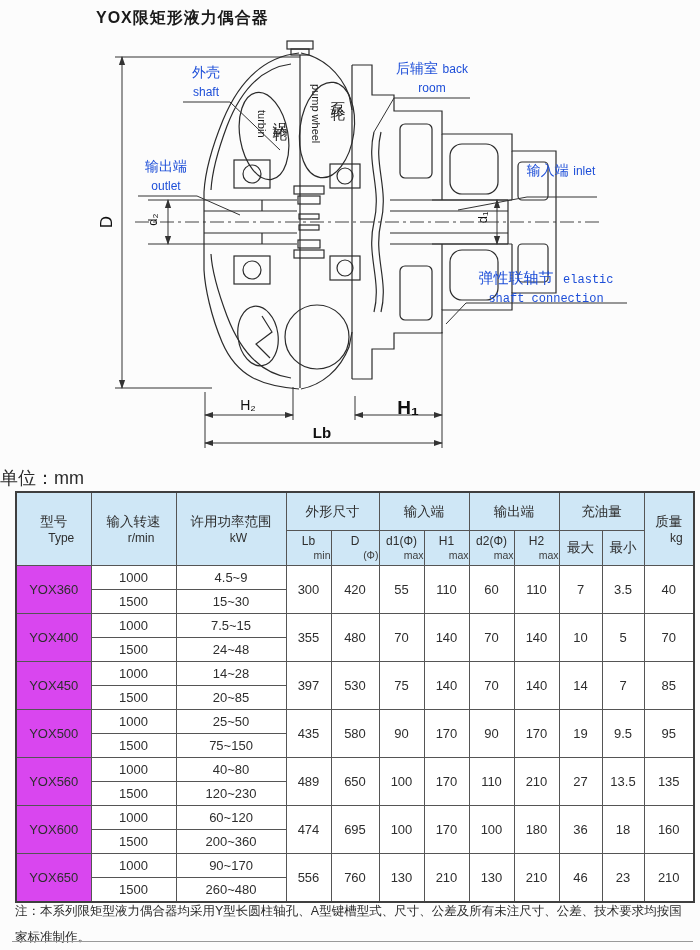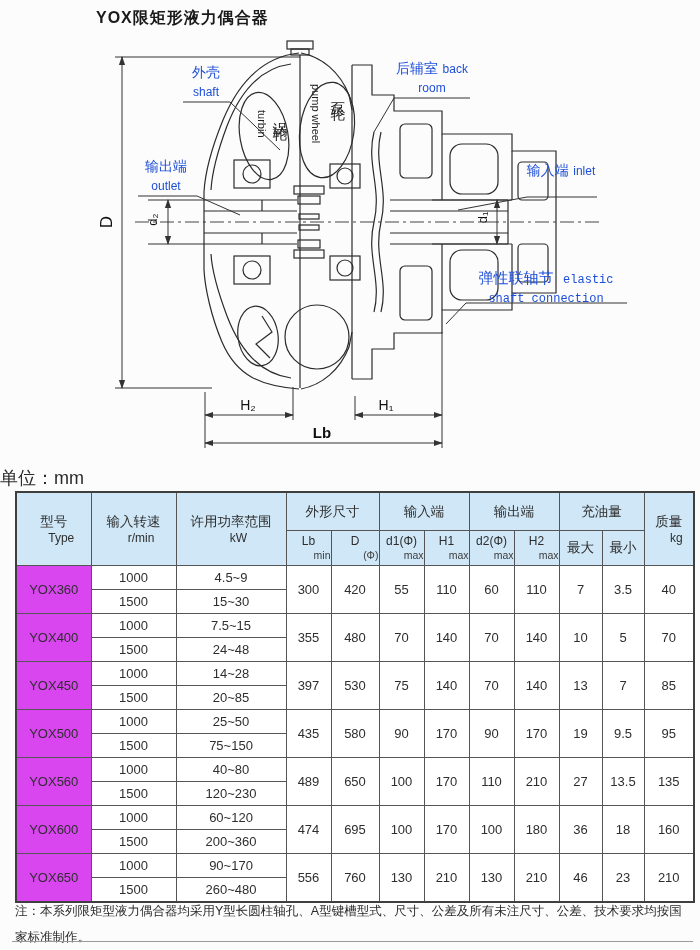--- a/index.html
+++ b/index.html
@@ -16,21 +16,21 @@
   .callout .en{font-size:12px;}
   .callout.big .zh{font-size:15px;}
   .v-zh{position:absolute;writing-mode:vertical-rl;text-orientation:upright;font-size:15px;letter-spacing:4px;color:#1e1e1e;}
   .rot-cw{position:absolute;transform:rotate(90deg);transform-origin:left top;white-space:nowrap;font-size:11px;color:#1e1e1e;}
   .dim{position:absolute;color:#111;text-align:center;}
   .rot-ccw{transform:rotate(-90deg);}
   .dim-D{left:96px;top:172px;width:22px;font-size:17px;}
   .dim-d2{left:141px;top:172px;width:22px;font-size:13px;}
   .dim-d1{left:471px;top:170px;width:22px;font-size:13px;}
   .dim-H2{left:228px;top:357px;width:40px;font-size:14px;}
-  .dim-H1{left:366px;top:357px;width:40px;font-size:14px;}
+  .dim-H1{left:388px;top:357px;width:40px;font-size:19px;font-weight:bold;}
   .dim-Lb{left:302px;top:384px;width:40px;font-size:15px;font-weight:bold;}
   .unit-label{position:absolute;left:0;top:466px;width:692px;text-align:left;font-size:18px;color:#2a2a2a;}
   table.spec{position:absolute;left:15px;top:491px;width:678px;border-collapse:collapse;table-layout:fixed;border:2px solid #3f3f3f;}
   .spec th,.spec td{border:1px solid #555;text-align:center;vertical-align:middle;padding:0;color:#2e2e2e;overflow:hidden;}
   .spec th{background:#cfe7f6;font-weight:normal;}
   .hr1 th{height:37px;}
   .hr2 th{height:34px;}
   .hz{font-size:13.5px;line-height:1.3;display:block;}
   .he{font-size:12px;line-height:1.2;display:block;margin-left:15px;}
   .sub-top{font-size:12px;line-height:1.15;display:block;}
@@ -313,21 +313,21 @@
     <tr>
       <td class="typec" rowspan="2">YOX450</td>
       <td>1000</td>
       <td>14~28</td>
       <td rowspan="2">397</td>
       <td rowspan="2">530</td>
       <td rowspan="2">75</td>
       <td rowspan="2">140</td>
       <td rowspan="2">70</td>
       <td rowspan="2">140</td>
-      <td rowspan="2">13</td>
+      <td rowspan="2">14</td>
       <td rowspan="2">7</td>
       <td rowspan="2">85</td>
     </tr>
     <tr>
       <td>1500</td>
       <td>20~85</td>
     </tr>
 
     <tr>
       <td class="typec" rowspan="2">YOX500</td>

